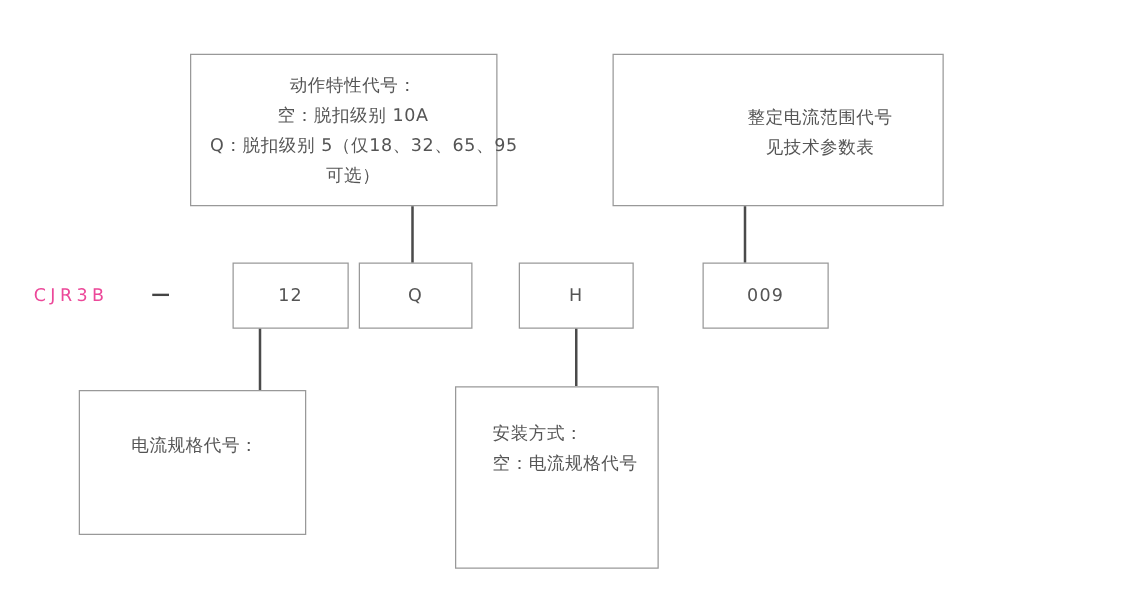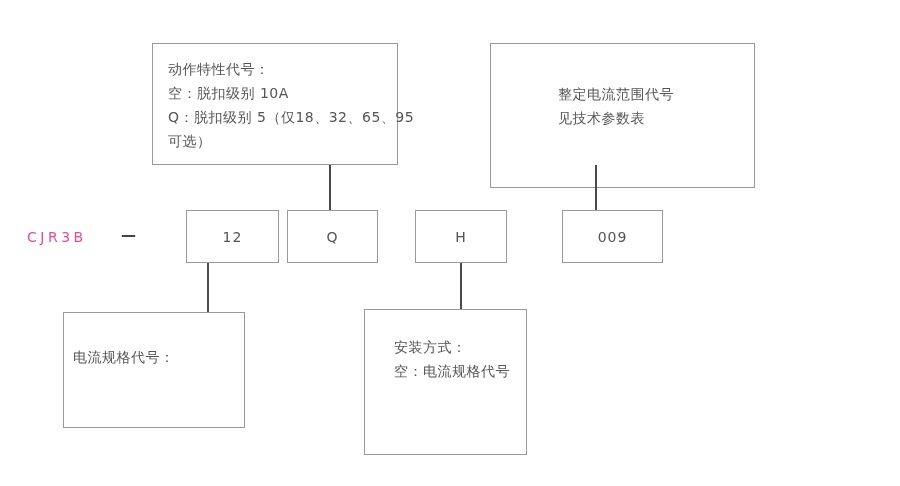--- a/index.html
+++ b/index.html
@@ -52,23 +52,23 @@
   }
   .separator {
     position: absolute;
     left: 121px;
     top: 226px;
     font-size: 15px;
     font-weight: bold;
     color: #444444;
   }
   
-  .callout-trip-class   { left: 152px; top: 43px;  width: 246px; height: 122px; padding: 13px 0 0 15px; }
-  .callout-setting      { left: 490px; top: 43px;  width: 265px; height: 145px; padding: 38px 0 0 67px; }
-  .callout-current-spec { left: 63px;  top: 312px; width: 182px; height: 116px; padding: 32px 0 0 9px; }
+  .callout-trip-class   { left: 152px; top: 43px;  width: 246px; height: 122px; padding: 13px 0 0 15px; text-align: center; }
+  .callout-setting      { left: 490px; top: 43px;  width: 265px; height: 122px; padding: 38px 0 0 67px; text-align: center; }
+  .callout-current-spec { left: 63px;  top: 312px; width: 182px; height: 116px; padding: 32px 0 0 41px; }
   .callout-mounting     { left: 364px; top: 309px; width: 163px; height: 146px; padding: 25px 0 0 29px; }
   
   .code-box-current  { left: 162px; width: 93px; margin-left: 24px; }
   .code-box-trip     { left: 287px; width: 91px; }
   .code-box-mounting { left: 415px; width: 92px; }
   .code-box-setting  { left: 546px; width: 101px; margin-left: 16px; }
   
   .connector-trip     { left: 329px; top: 165px; height: 45px; }
   .connector-current  { left: 207px; top: 263px; height: 49px; }
   .connector-mounting { left: 460px; top: 263px; height: 46px; }

